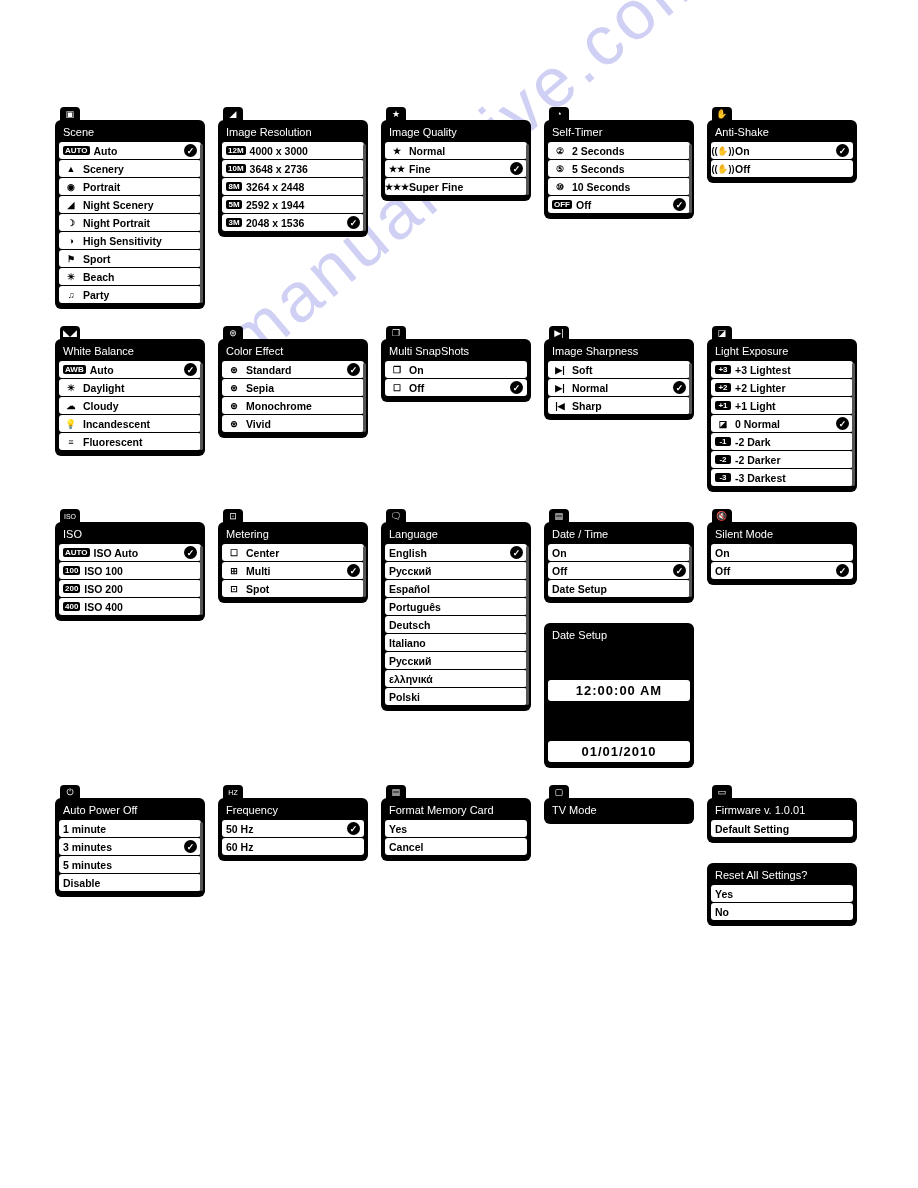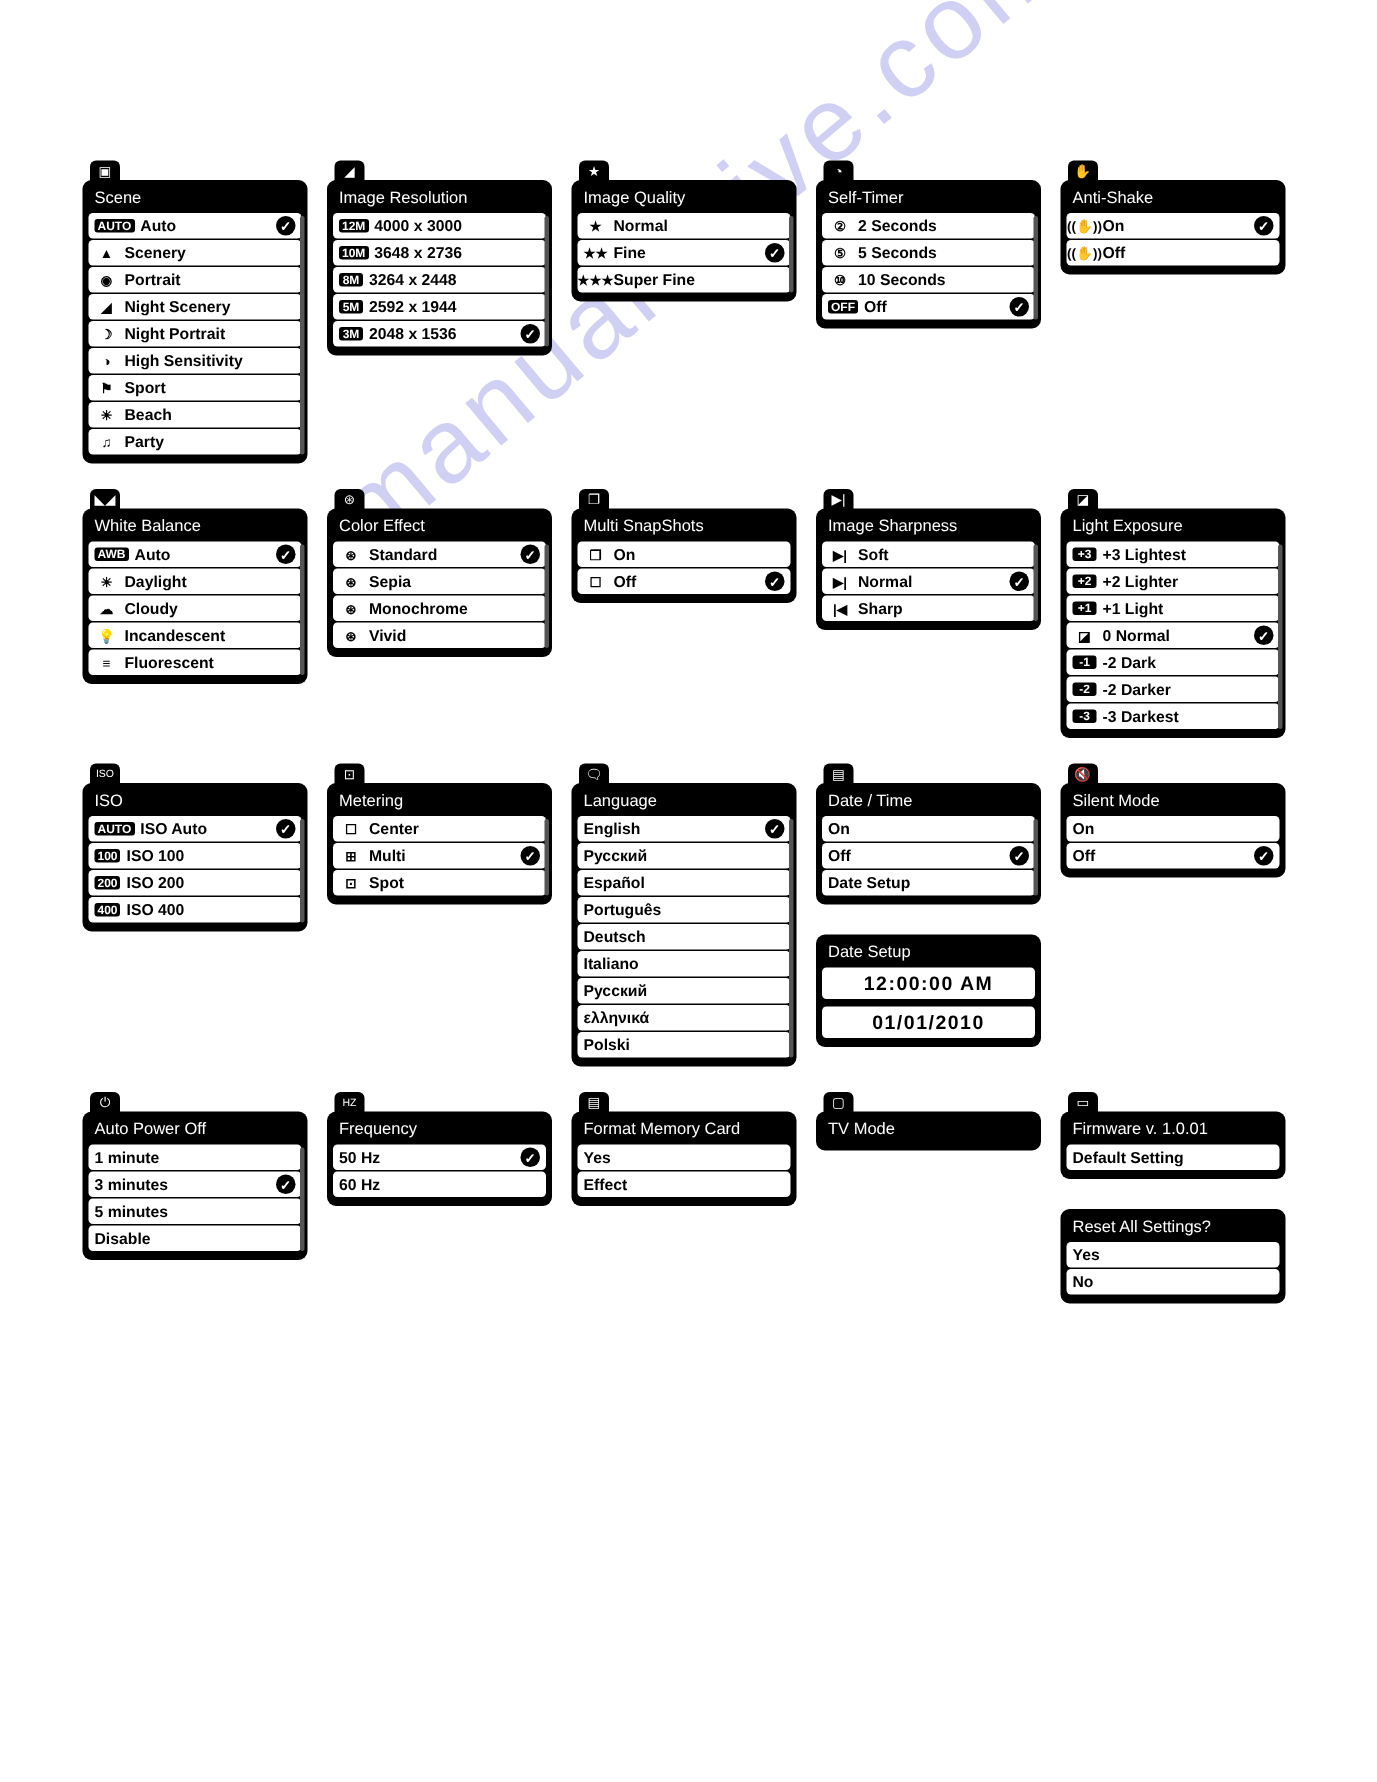--- a/index.html
+++ b/index.html
@@ -114,20 +114,21 @@
     font-size: 9px;
   }
   .date-box {
     background: #fff;
     border-radius: 3px;
     padding: 3px;
     text-align: center;
     font-weight: bold;
     letter-spacing: 1px;
     font-size: 13px;
+    margin-top: 35px;
   }
   .stack { display: flex; flex-direction: column; gap: 20px; }
   .scrollbar {
     position: absolute;
     right: 2px;
     top: 24px;
     bottom: 6px;
     width: 3px;
     background: #555;
     border-radius: 2px;
@@ -561,21 +562,21 @@
         </div>
       </div>
     <div class="panel">
         <div class="tab">▤</div>
         <div class="title">Format Memory Card</div>
         <div class="items">
           <div class="item">
             <span class="label">Yes</span>
           </div>
           <div class="item">
-            <span class="label">Effect</span>
+            <span class="label">Cancel</span>
           </div>
         </div>
       </div>
     <div class="panel">
         <div class="tab">▢</div>
         <div class="title">TV  Mode</div>
       </div>
     <div class="stack">
       <div class="panel">
           <div class="tab">▭</div>

